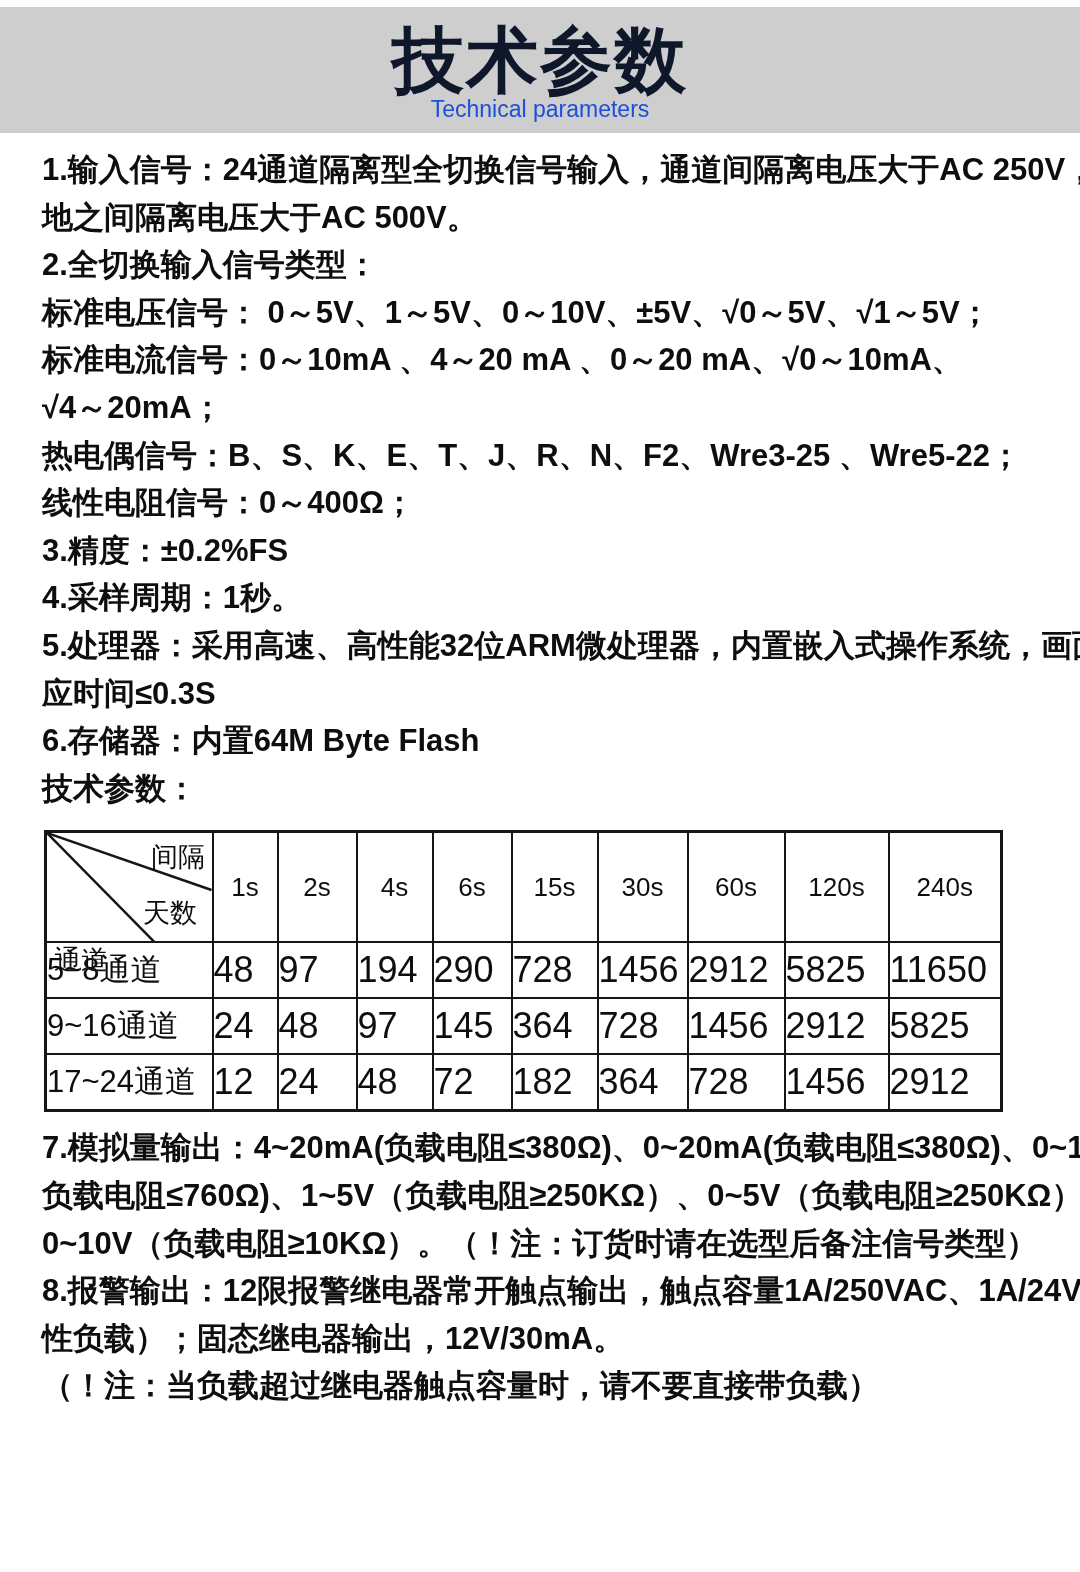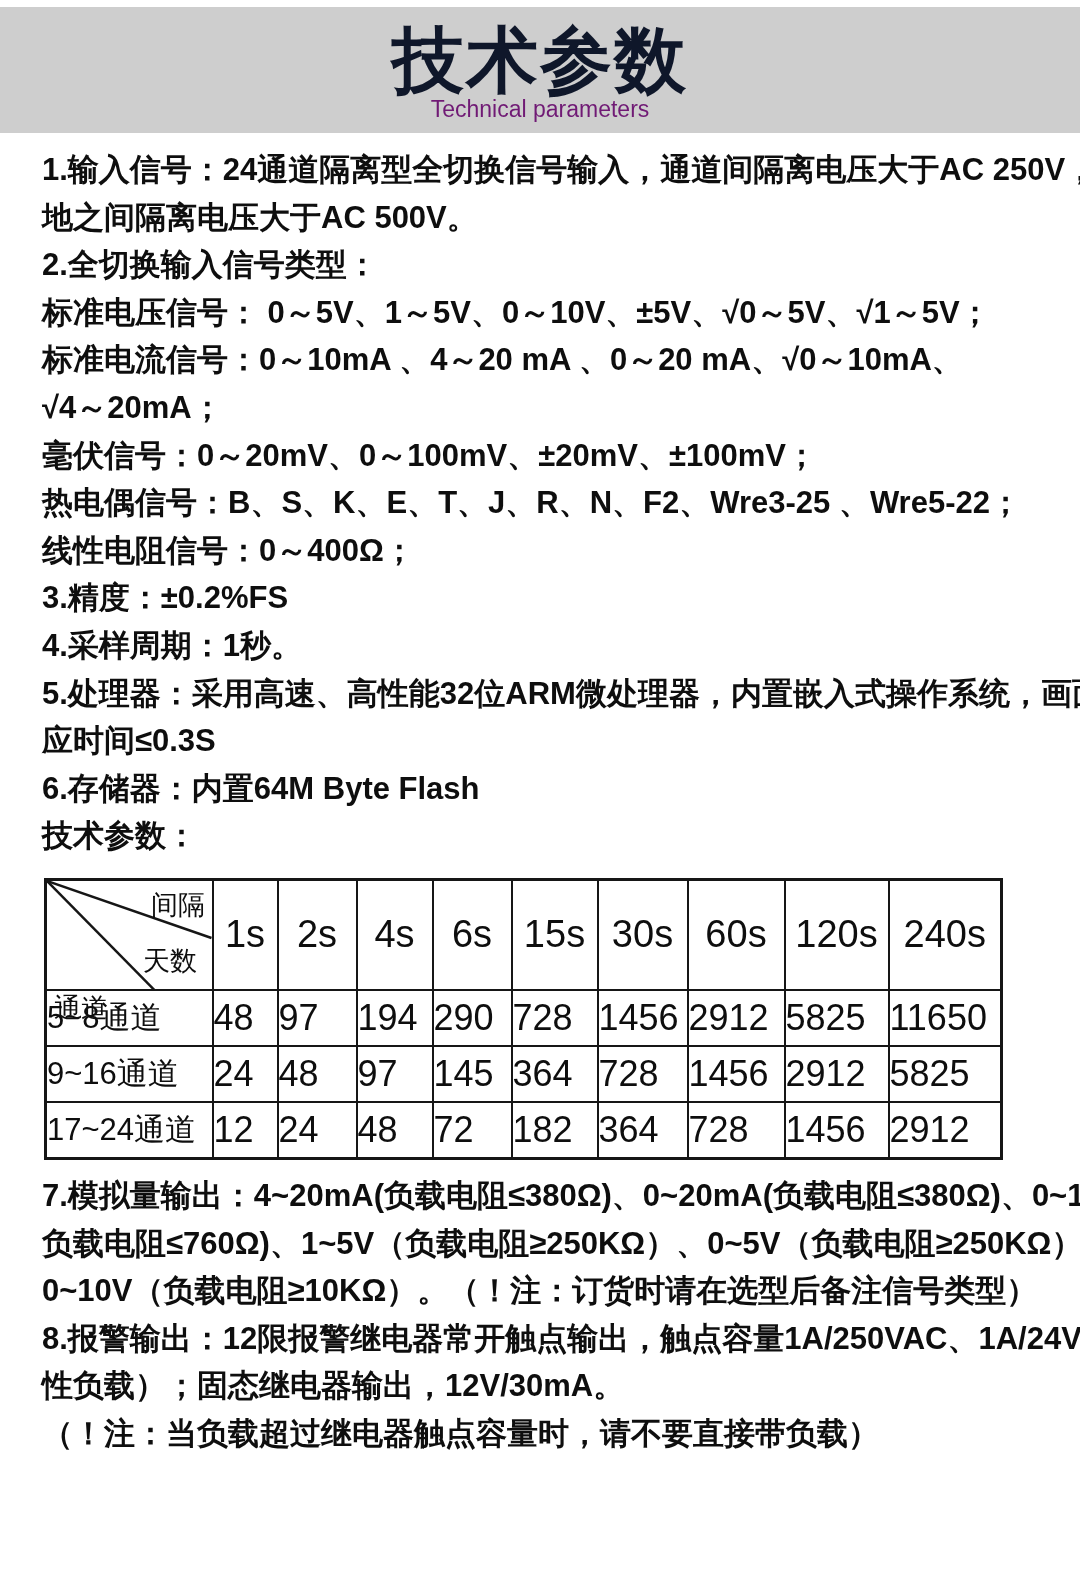--- a/index.html
+++ b/index.html
@@ -16,21 +16,21 @@
     background:#cecece;
     display:flex; flex-direction:column;
     align-items:center; justify-content:center;
     padding-top:6px; box-sizing:border-box;
   }
   .title {
     font-size:72px; font-weight:800; letter-spacing:2px;
     line-height:1.05; color:#0f172a;
   }
   .subtitle {
-    font-size:23px; color:#701a75; margin-top:-2px; letter-spacing:0px;
+    font-size:23px; color:#1d4ed8; margin-top:-2px; letter-spacing:0px;
   }
   .content {padding-left:42px; padding-right:26px;}
   .content.top {padding-top:13px;}
   .content.bottom {padding-top:12px;}
   .spec-line {
     height:47.6px; line-height:47.6px;
     font-size:31px; font-weight:600;
     white-space:nowrap;
   }
   table.rec {
@@ -44,21 +44,21 @@
     border:2px solid #161616;
     padding:0; vertical-align:middle;
   }
   td.corner {position:relative; height:108px;}
   td.corner svg {position:absolute; left:0; top:0; width:100%; height:100%; display:block;}
   td.corner span {position:absolute; font-size:27px; font-weight:500;}
   .lbl-interval {left:104px; top:6px;}
   .lbl-days {left:96px; top:62px;}
   .lbl-channel {left:7px; top:68px;margin-top:41px;}
   th.interval {
-    font-size:38px; font-weight:normal; text-align:center;
+    font-size:26px; font-weight:normal; text-align:center;
   }
   td.rowlabel {
     font-size:31px; font-weight:500; text-align:left; padding-left:8px; height:54px;
   }
   td.num {
     font-size:36px; font-weight:normal; text-align:left; padding-left:14px; height:54px;
   }
 </style>
 </head>
 <body>
@@ -68,21 +68,20 @@
   <div class="subtitle">Technical parameters</div>
 </div>
 
 <div class="content top" id="spec-top">
     <div class="spec-line">1.输入信号：24通道隔离型全切换信号输入，通道间隔离电压大于AC 250V，通道和</div>
     <div class="spec-line">地之间隔离电压大于AC 500V。</div>
     <div class="spec-line">2.全切换输入信号类型：</div>
     <div class="spec-line">标准电压信号： 0～5V、1～5V、0～10V、±5V、√0～5V、√1～5V；</div>
     <div class="spec-line">标准电流信号：0～10mA 、4～20 mA 、0～20 mA、√0～10mA、</div>
     <div class="spec-line">√4～20mA；</div>
-    <div class="spec-line">毫伏信号：0～20mV、0～100mV、±20mV、±100mV；</div>
     <div class="spec-line">热电偶信号：B、S、K、E、T、J、R、N、F2、Wre3-25 、Wre5-22；</div>
     <div class="spec-line">线性电阻信号：0～400Ω；</div>
     <div class="spec-line">3.精度：±0.2%FS</div>
     <div class="spec-line">4.采样周期：1秒。</div>
     <div class="spec-line">5.处理器：采用高速、高性能32位ARM微处理器，内置嵌入式操作系统，画面切换响</div>
     <div class="spec-line">应时间≤0.3S</div>
     <div class="spec-line">6.存储器：内置64M Byte Flash</div>
     <div class="spec-line">技术参数：</div>
   </div>
 

